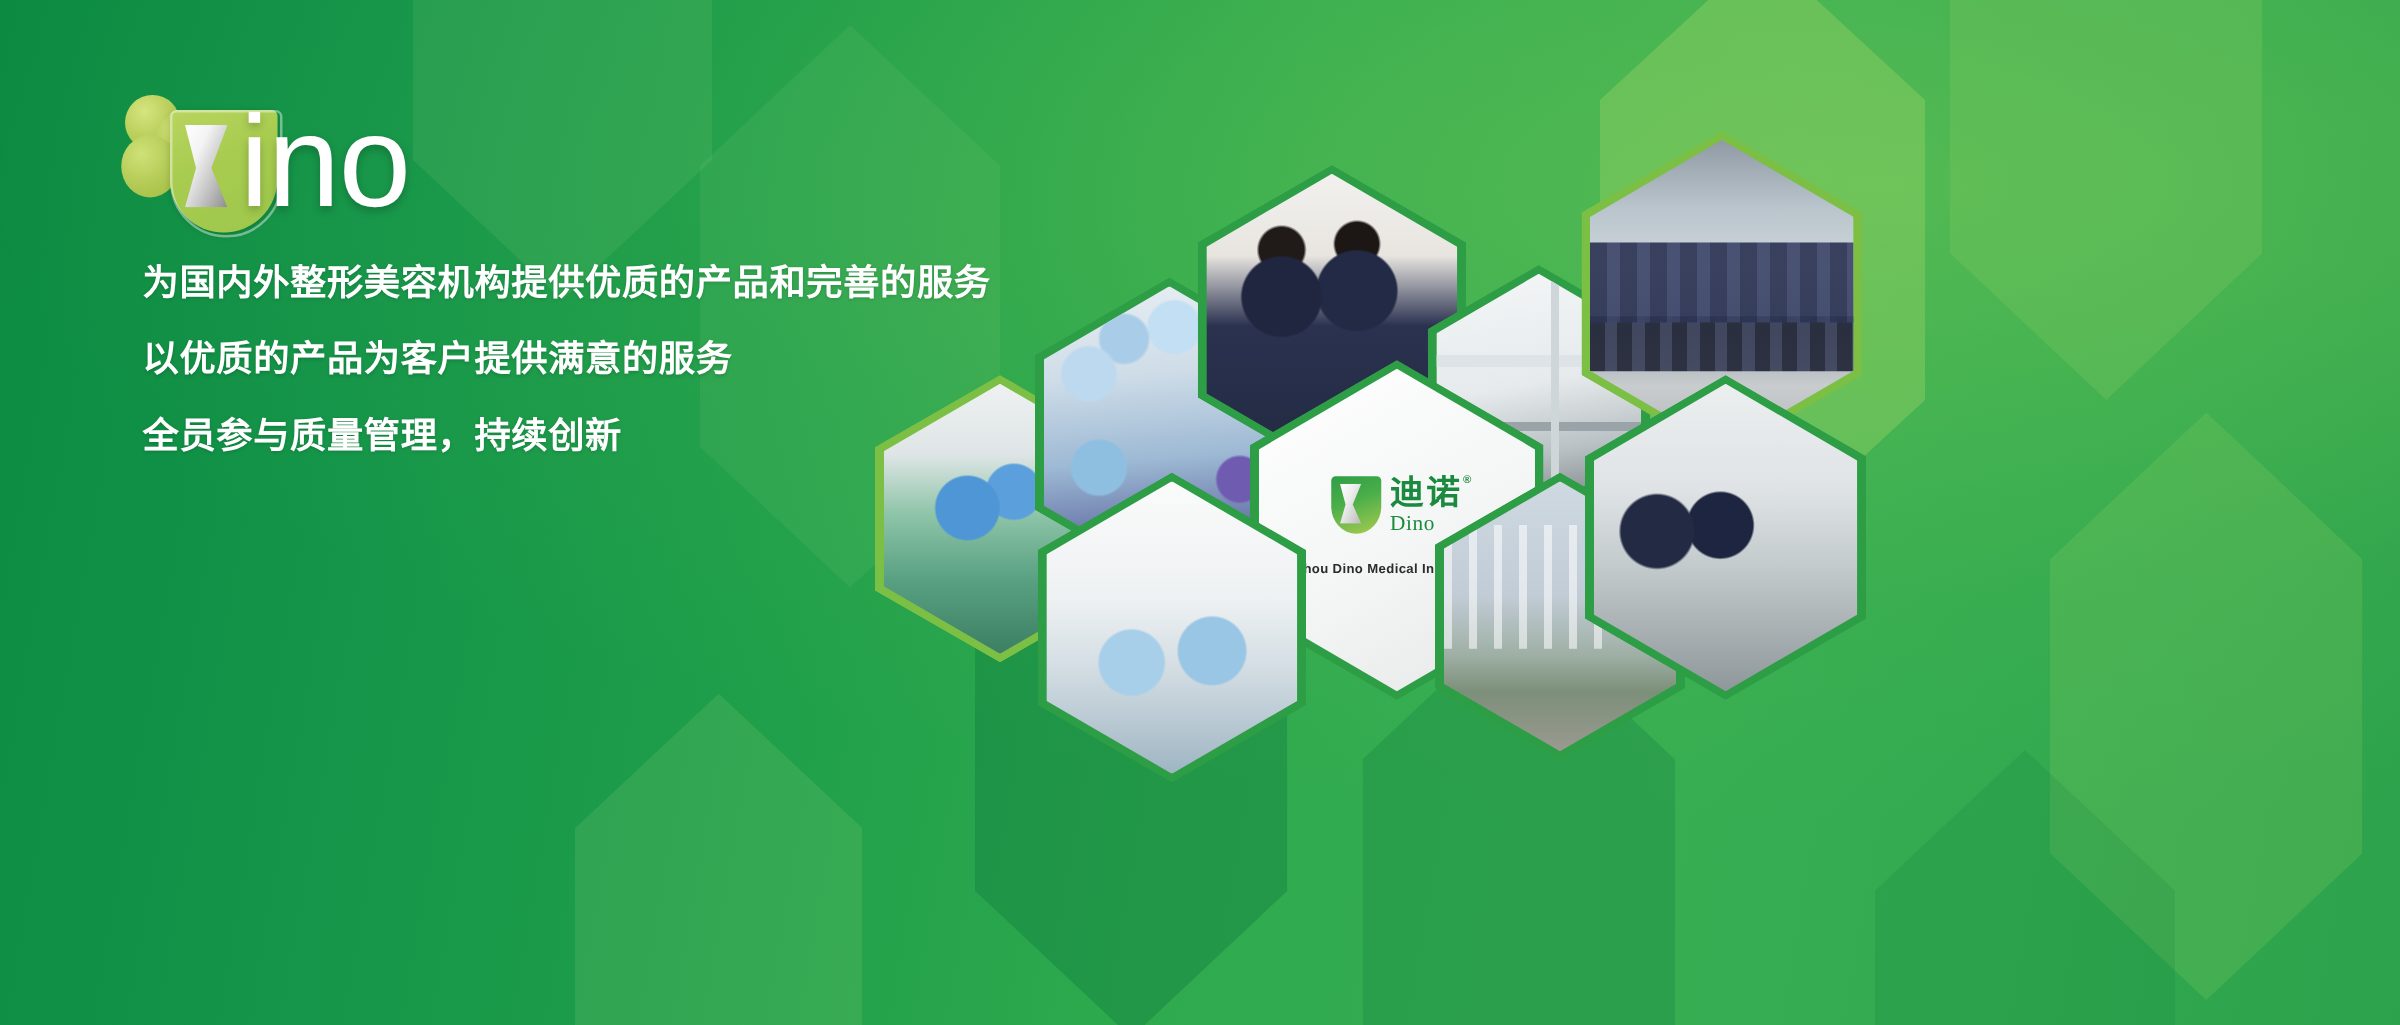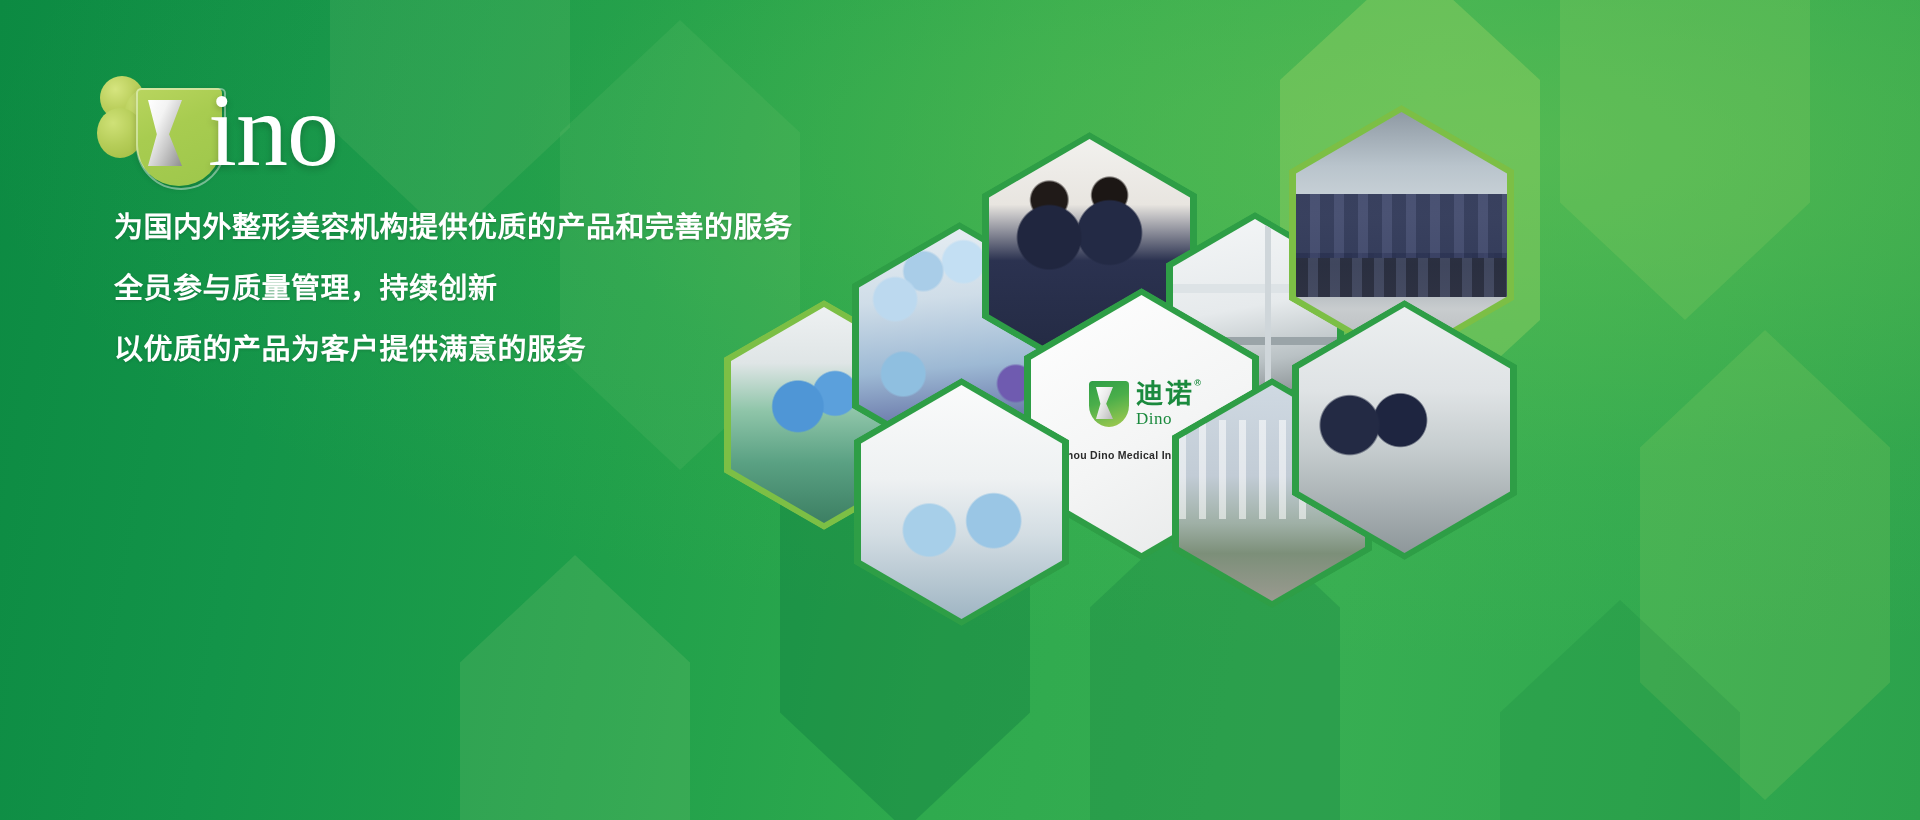--- a/index.html
+++ b/index.html
@@ -46,41 +46,41 @@
     content:"";position:absolute;left:0;top:0;width:86px;height:98px;
     border:2px solid rgba(255,255,255,.42);
     border-radius:6px 6px 52px 52px / 6px 6px 52px 52px;
   }
   .d-curl{
     position:absolute;left:56px;top:30px;width:34px;height:66px;
     background:linear-gradient(115deg,#ffffff 0%,#f3f3f3 32%,#c9c9c9 62%,#8e8e8e 100%);
     clip-path:polygon(0% 0%,100% 0%,62% 52%,100% 100%,0% 100%,26% 52%);
   }
   #logo-word{
-    position:absolute;left:116px;top:8px;
-    font-family:Liberation Serif, serif;
+    position:absolute;left:100px;top:8px;
+    font-family:Liberation Sans, sans-serif;
     font-size:104px;line-height:1;color:#ffffff;letter-spacing:-1px;
     text-shadow:0 3px 7px rgba(0,0,0,.22);
   }
 
   
   #slogans{position:absolute;left:114px;top:212px;width:820px;}
   .slogan{
     color:#ffffff;
     font-size:29px;
     font-weight:bold;
     line-height:1.1;
     margin-bottom:29px;
     letter-spacing:.5px;
     white-space:nowrap;
     text-shadow:0 1px 3px rgba(0,0,0,.16);
   }
 
   
-  #collage{position:absolute;left:0;top:0;width:1672px;height:820px;margin-left:24px;}
+  #collage{position:absolute;left:0;top:0;width:1672px;height:820px;}
   .hex{
     position:absolute;
     clip-path:polygon(50% 0%,100% 25%,100% 75%,50% 100%,0% 75%,0% 25%);
     overflow:hidden;
   }
   .hex .frame{
     position:absolute;inset:0;
     clip-path:polygon(50% 0%,100% 25%,100% 75%,50% 100%,0% 75%,0% 25%);
   }
   .hex .inner{
@@ -198,22 +198,22 @@
     <span class="leaf leaf-a"></span>
     <span class="leaf leaf-b"></span>
     <span class="leaf leaf-c"></span>
     <span class="d-drop"></span>
     <span class="d-curl"></span>
     <span id="logo-word">ino</span>
   </div>
 
   <div id="slogans">
     <div class="slogan">为国内外整形美容机构提供优质的产品和完善的服务</div>
+    <div class="slogan">以优质的产品为客户提供满意的服务</div>
     <div class="slogan">全员参与质量管理，持续创新</div>
-    <div class="slogan">以优质的产品为客户提供满意的服务</div>
   </div>
 
   <div id="collage">
 
     <div class="hex" style="left:700px;top:300px;width:200px;height:230px;">
       <div class="frame" style="background:#7cbf45;"></div>
       <div class="inner">
         <div class="photo ph-machine"></div>
       </div>
     </div>

